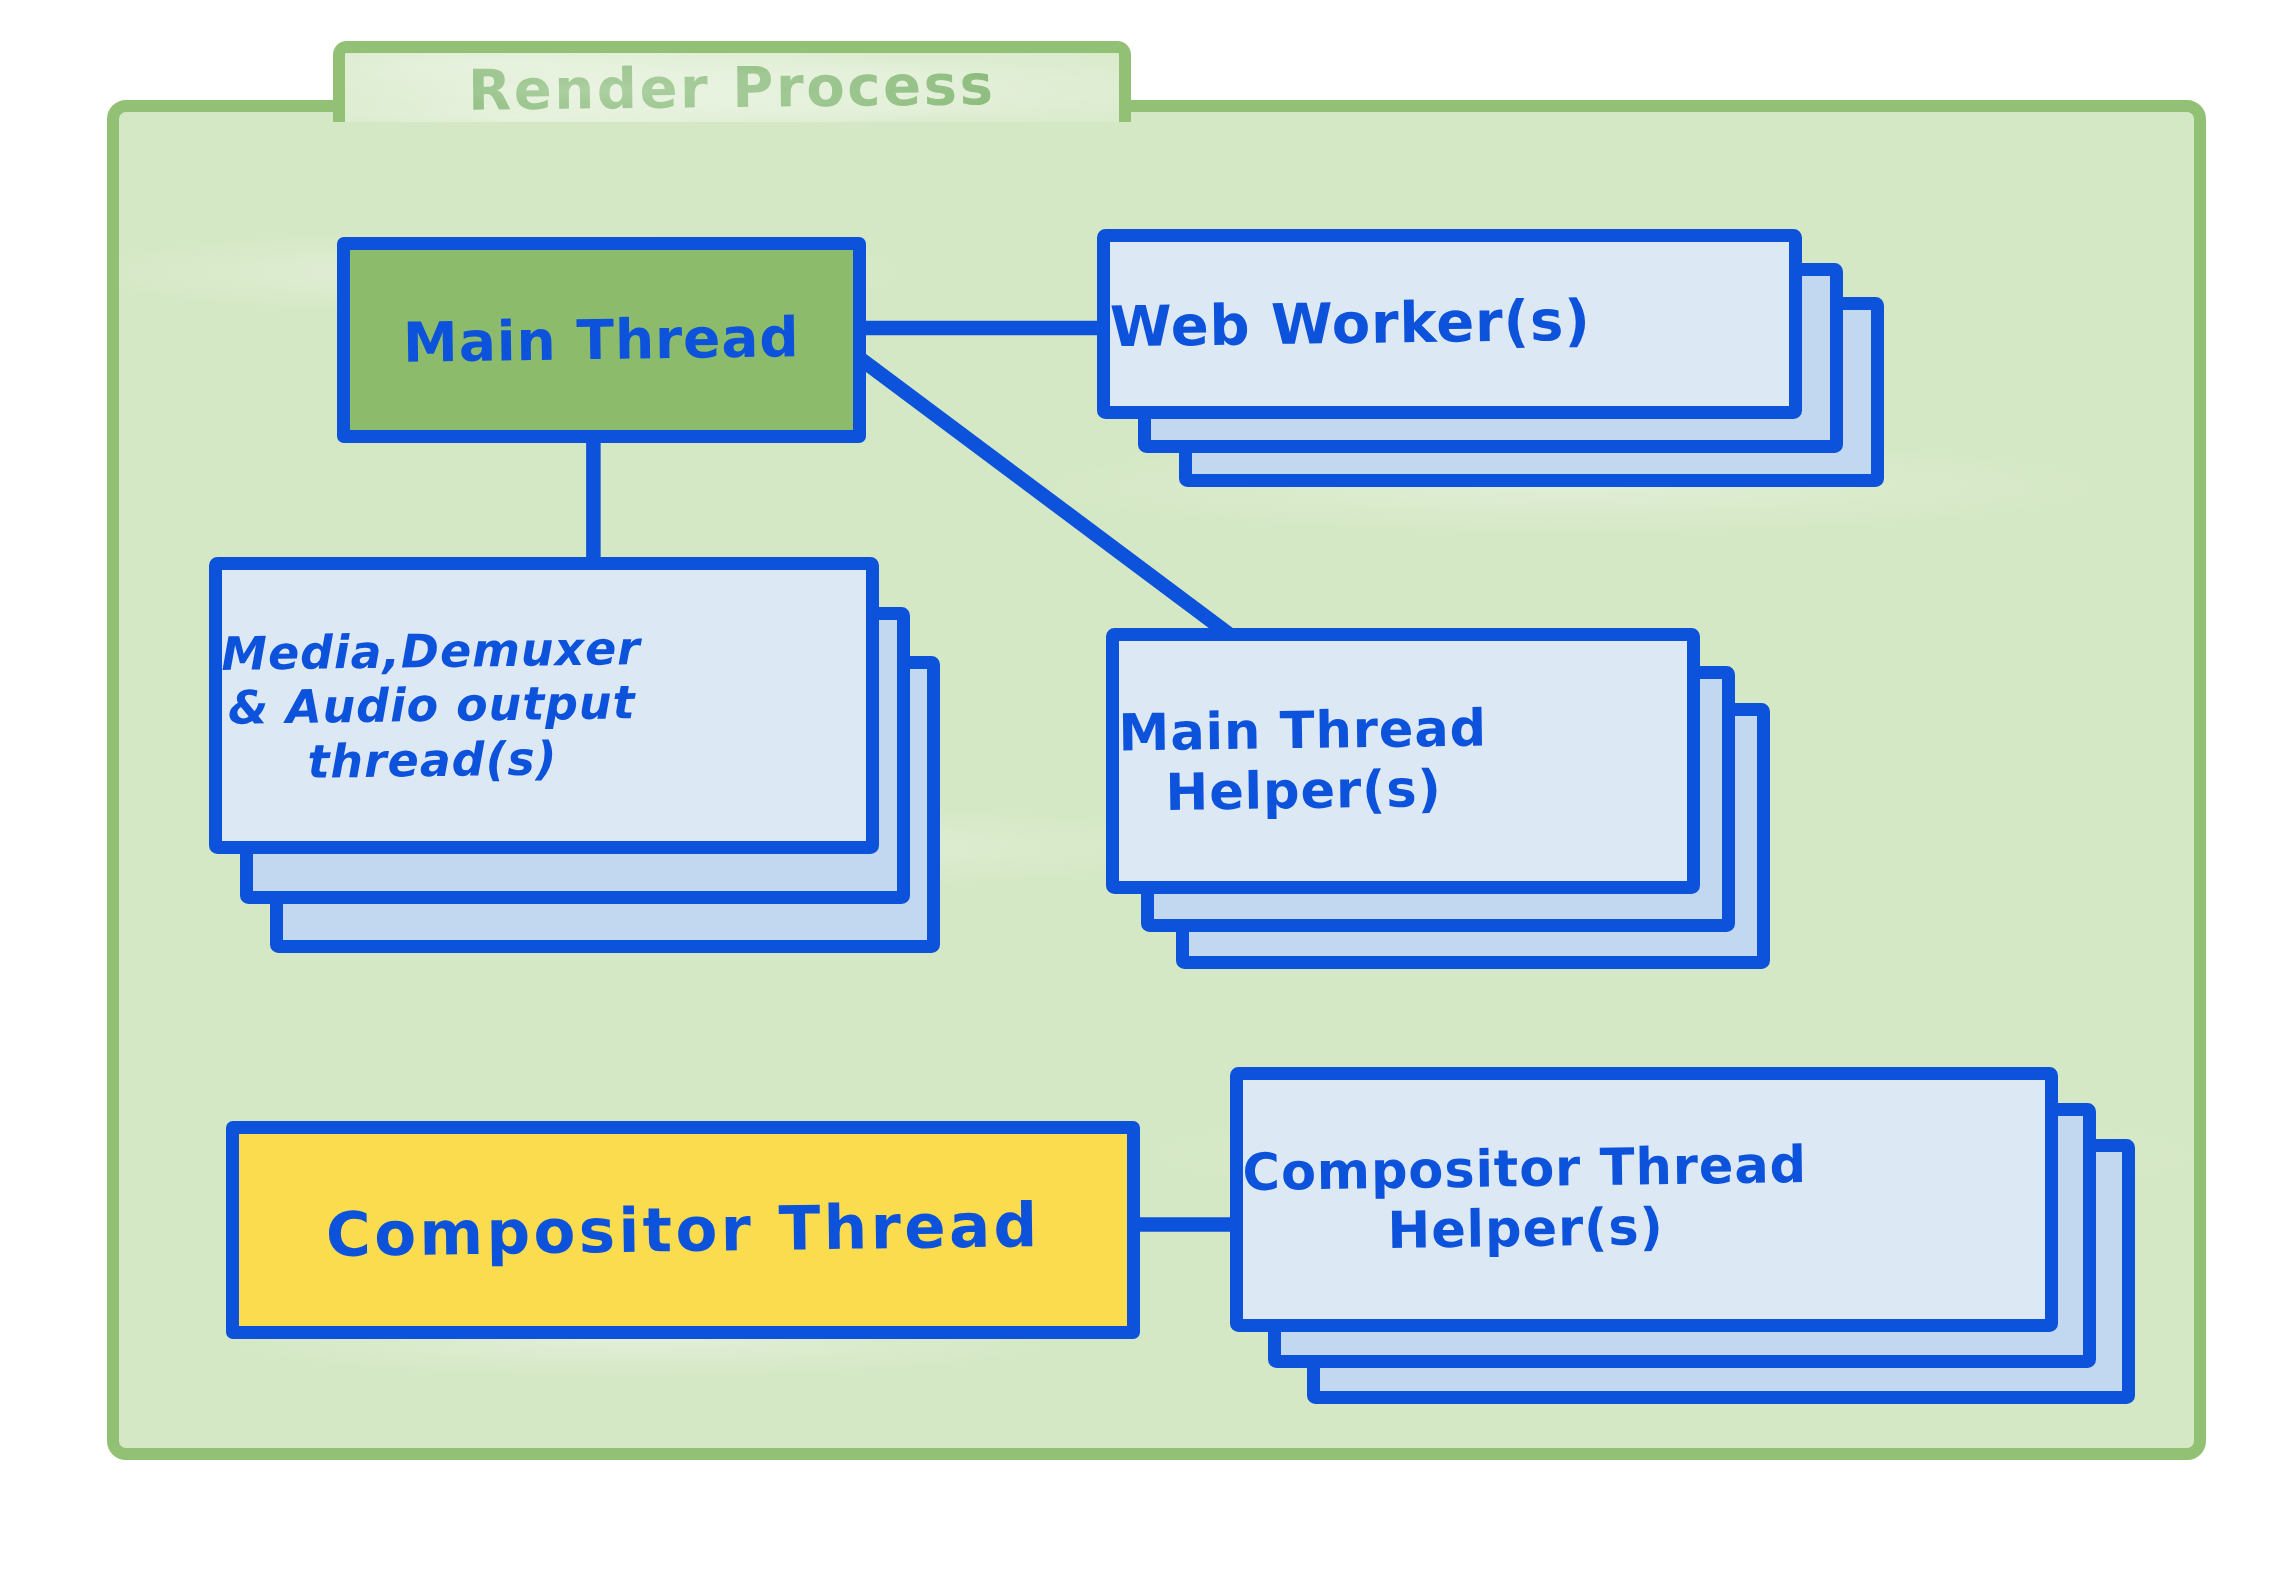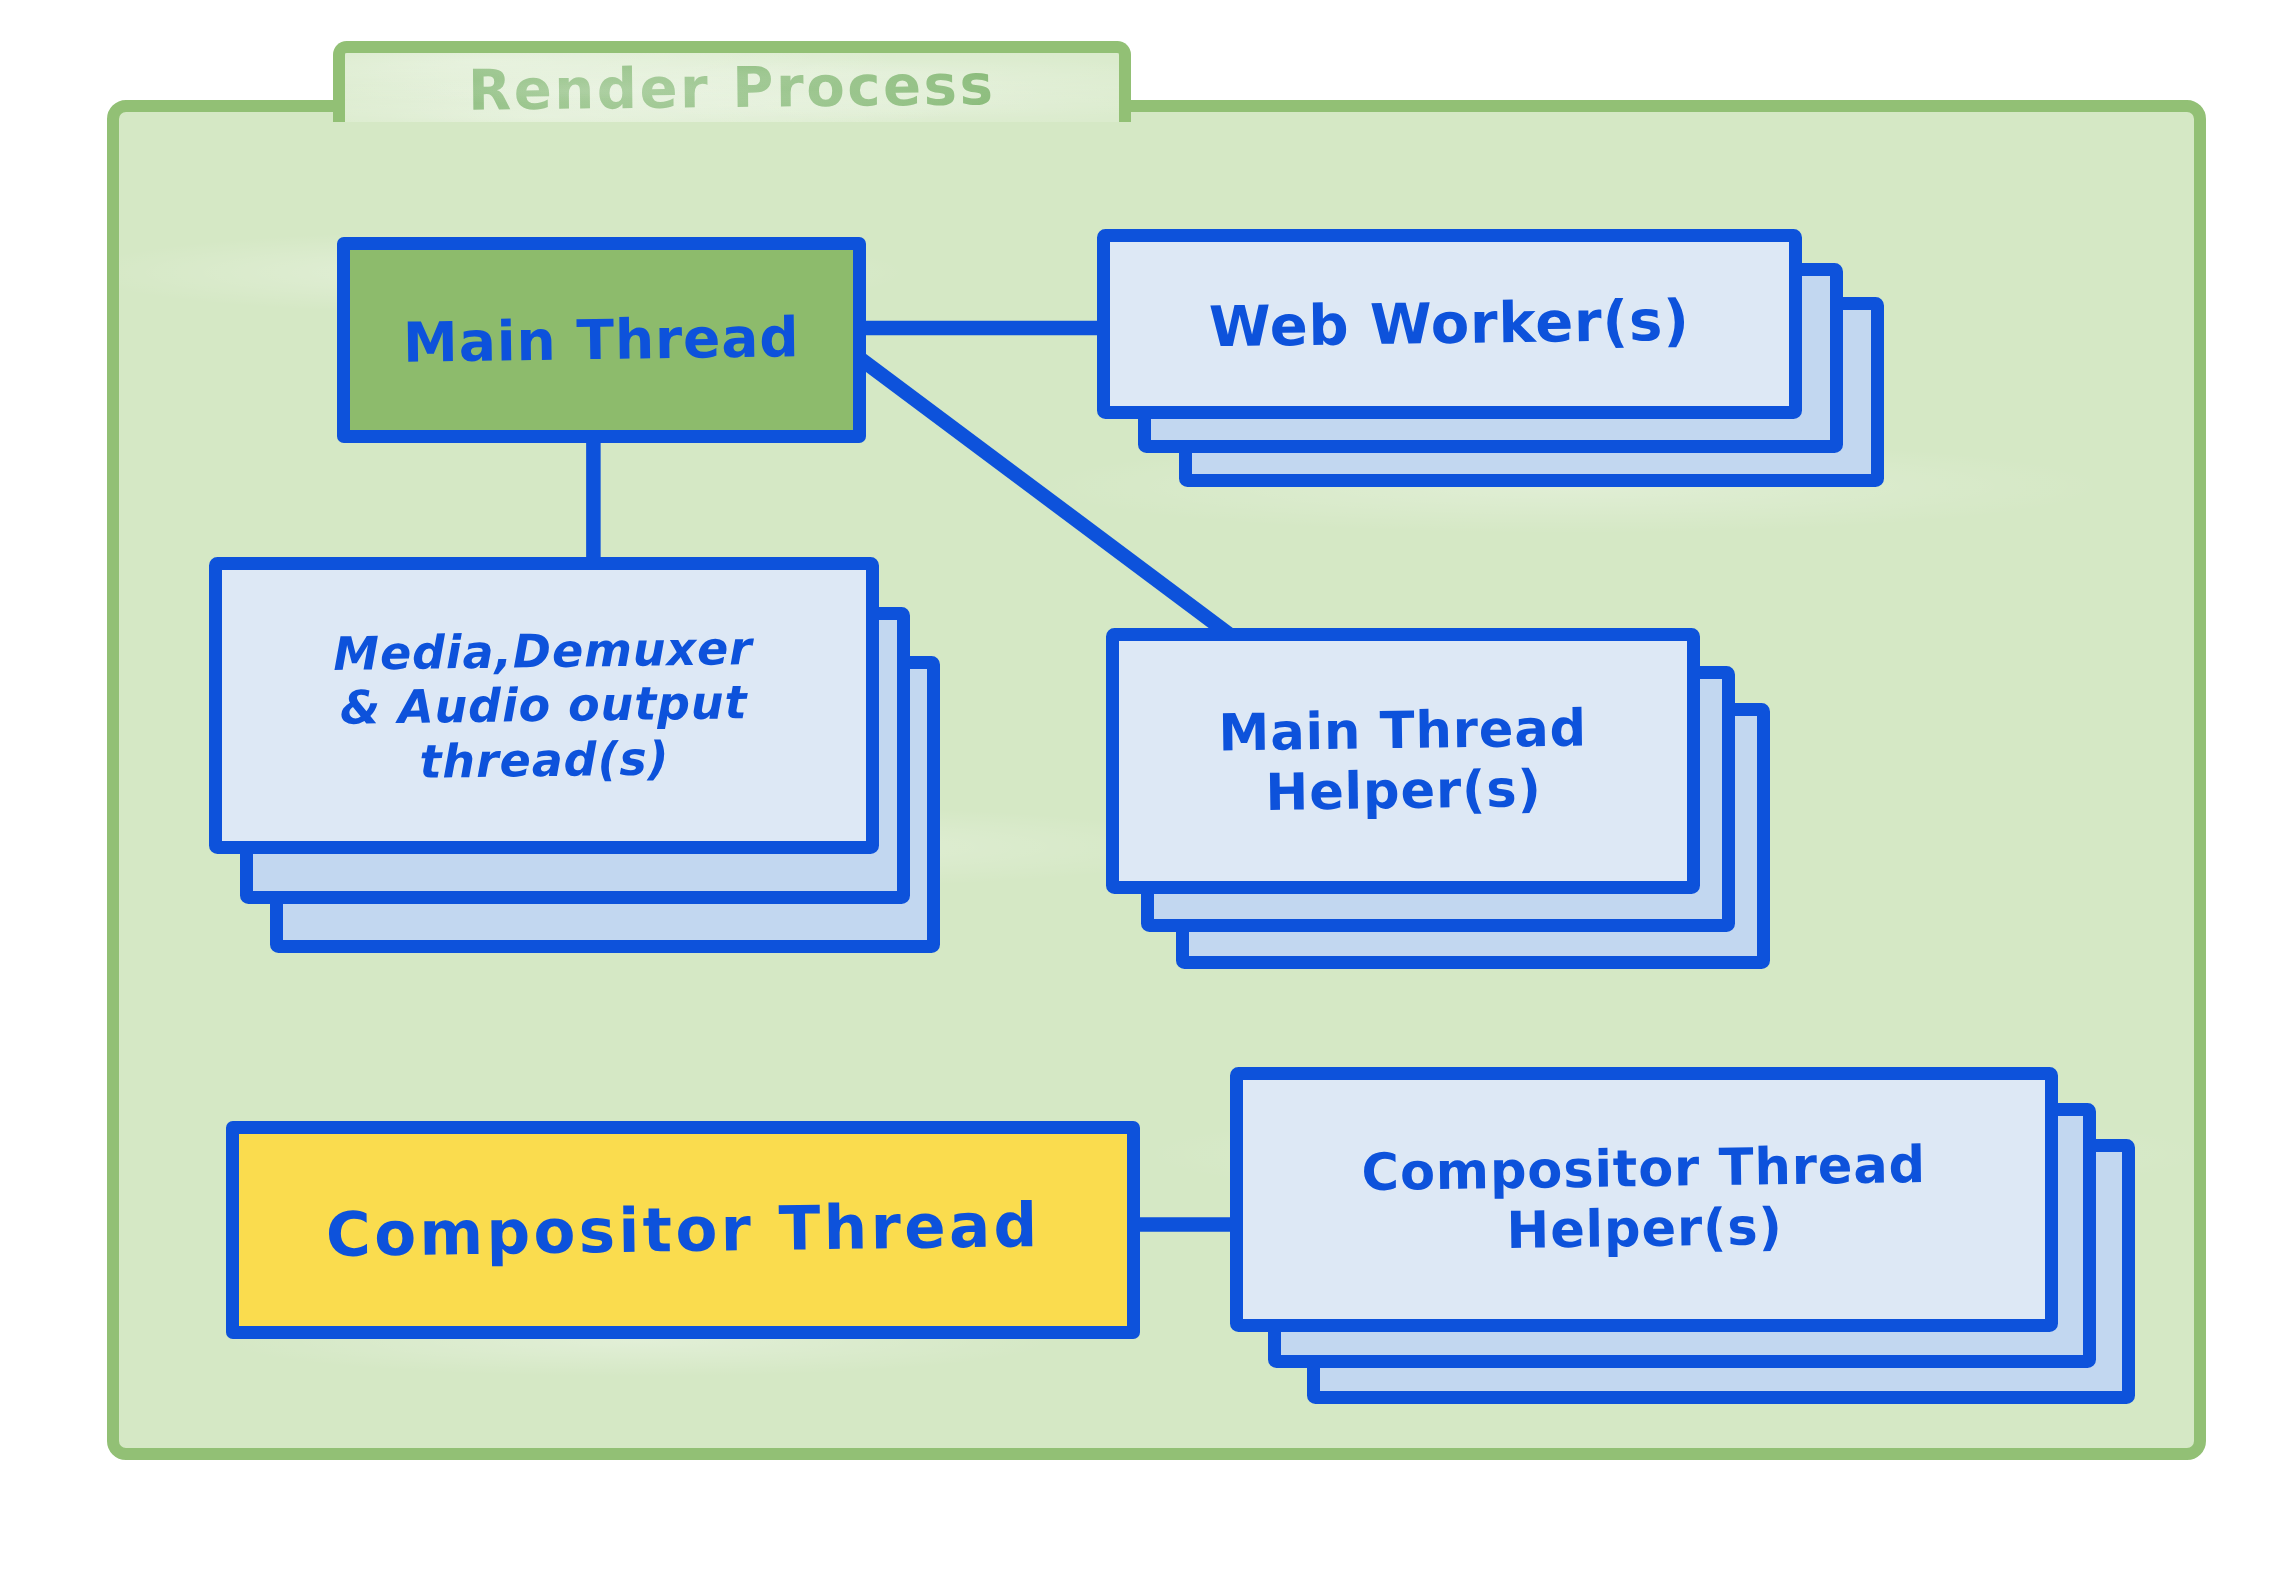--- a/index.html
+++ b/index.html
@@ -64,21 +64,21 @@
     border: 13.7px solid var(--blue);
     border-radius: 8.5px;
     background: var(--card-fill);
   }
   .card.back { background: var(--card-back); }
   .node.single {
     border: 13.7px solid var(--blue);
     border-radius: 6.8px;
     display: flex; align-items: center; justify-content: center;
   }
-  .front { display: flex; align-items: center; justify-content: center; }
+  .front { display: flex; align-items: center; }
   .node-label {
     color: var(--blue); font-weight: 700; text-align: center;
     white-space: pre-line; line-height: 1.18; letter-spacing: 0.9px;
     transform: rotate(-0.8deg);
   }
 
   #main-thread  { left: 337px;  top: 237px;  width: 529px;  height: 206px; background: var(--mt-green); }
   #main-thread .node-label { font-size: 55px; }
 
   #compositor-thread { left: 226px; top: 1121px; width: 914px; height: 218px; background: var(--comp-yellow); }

